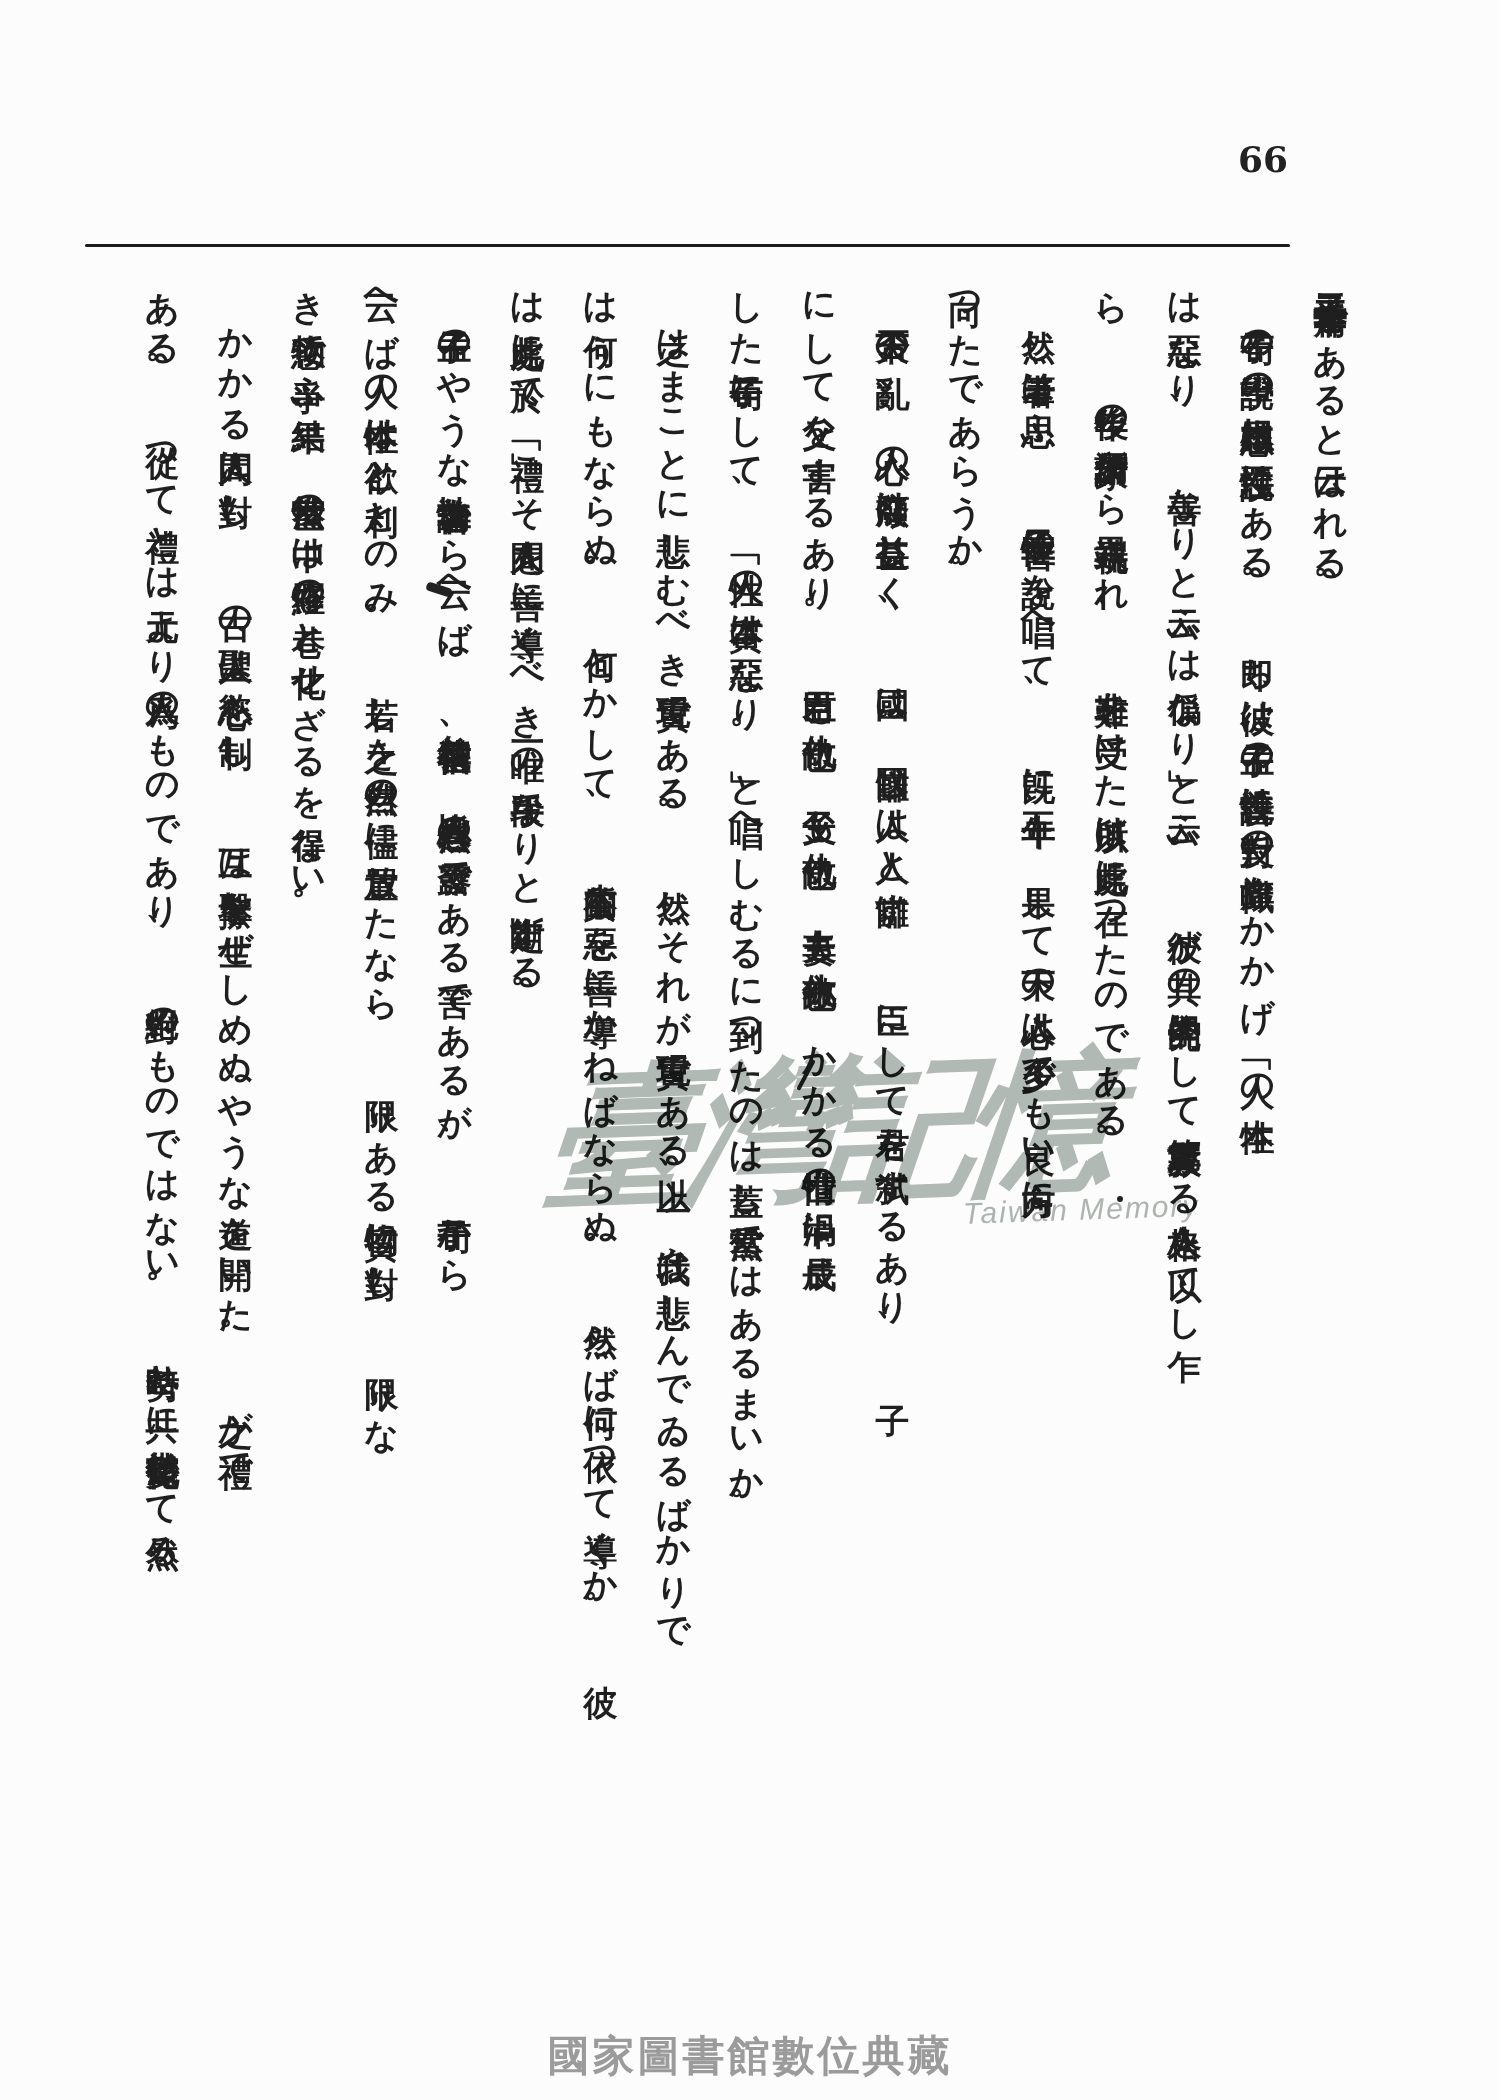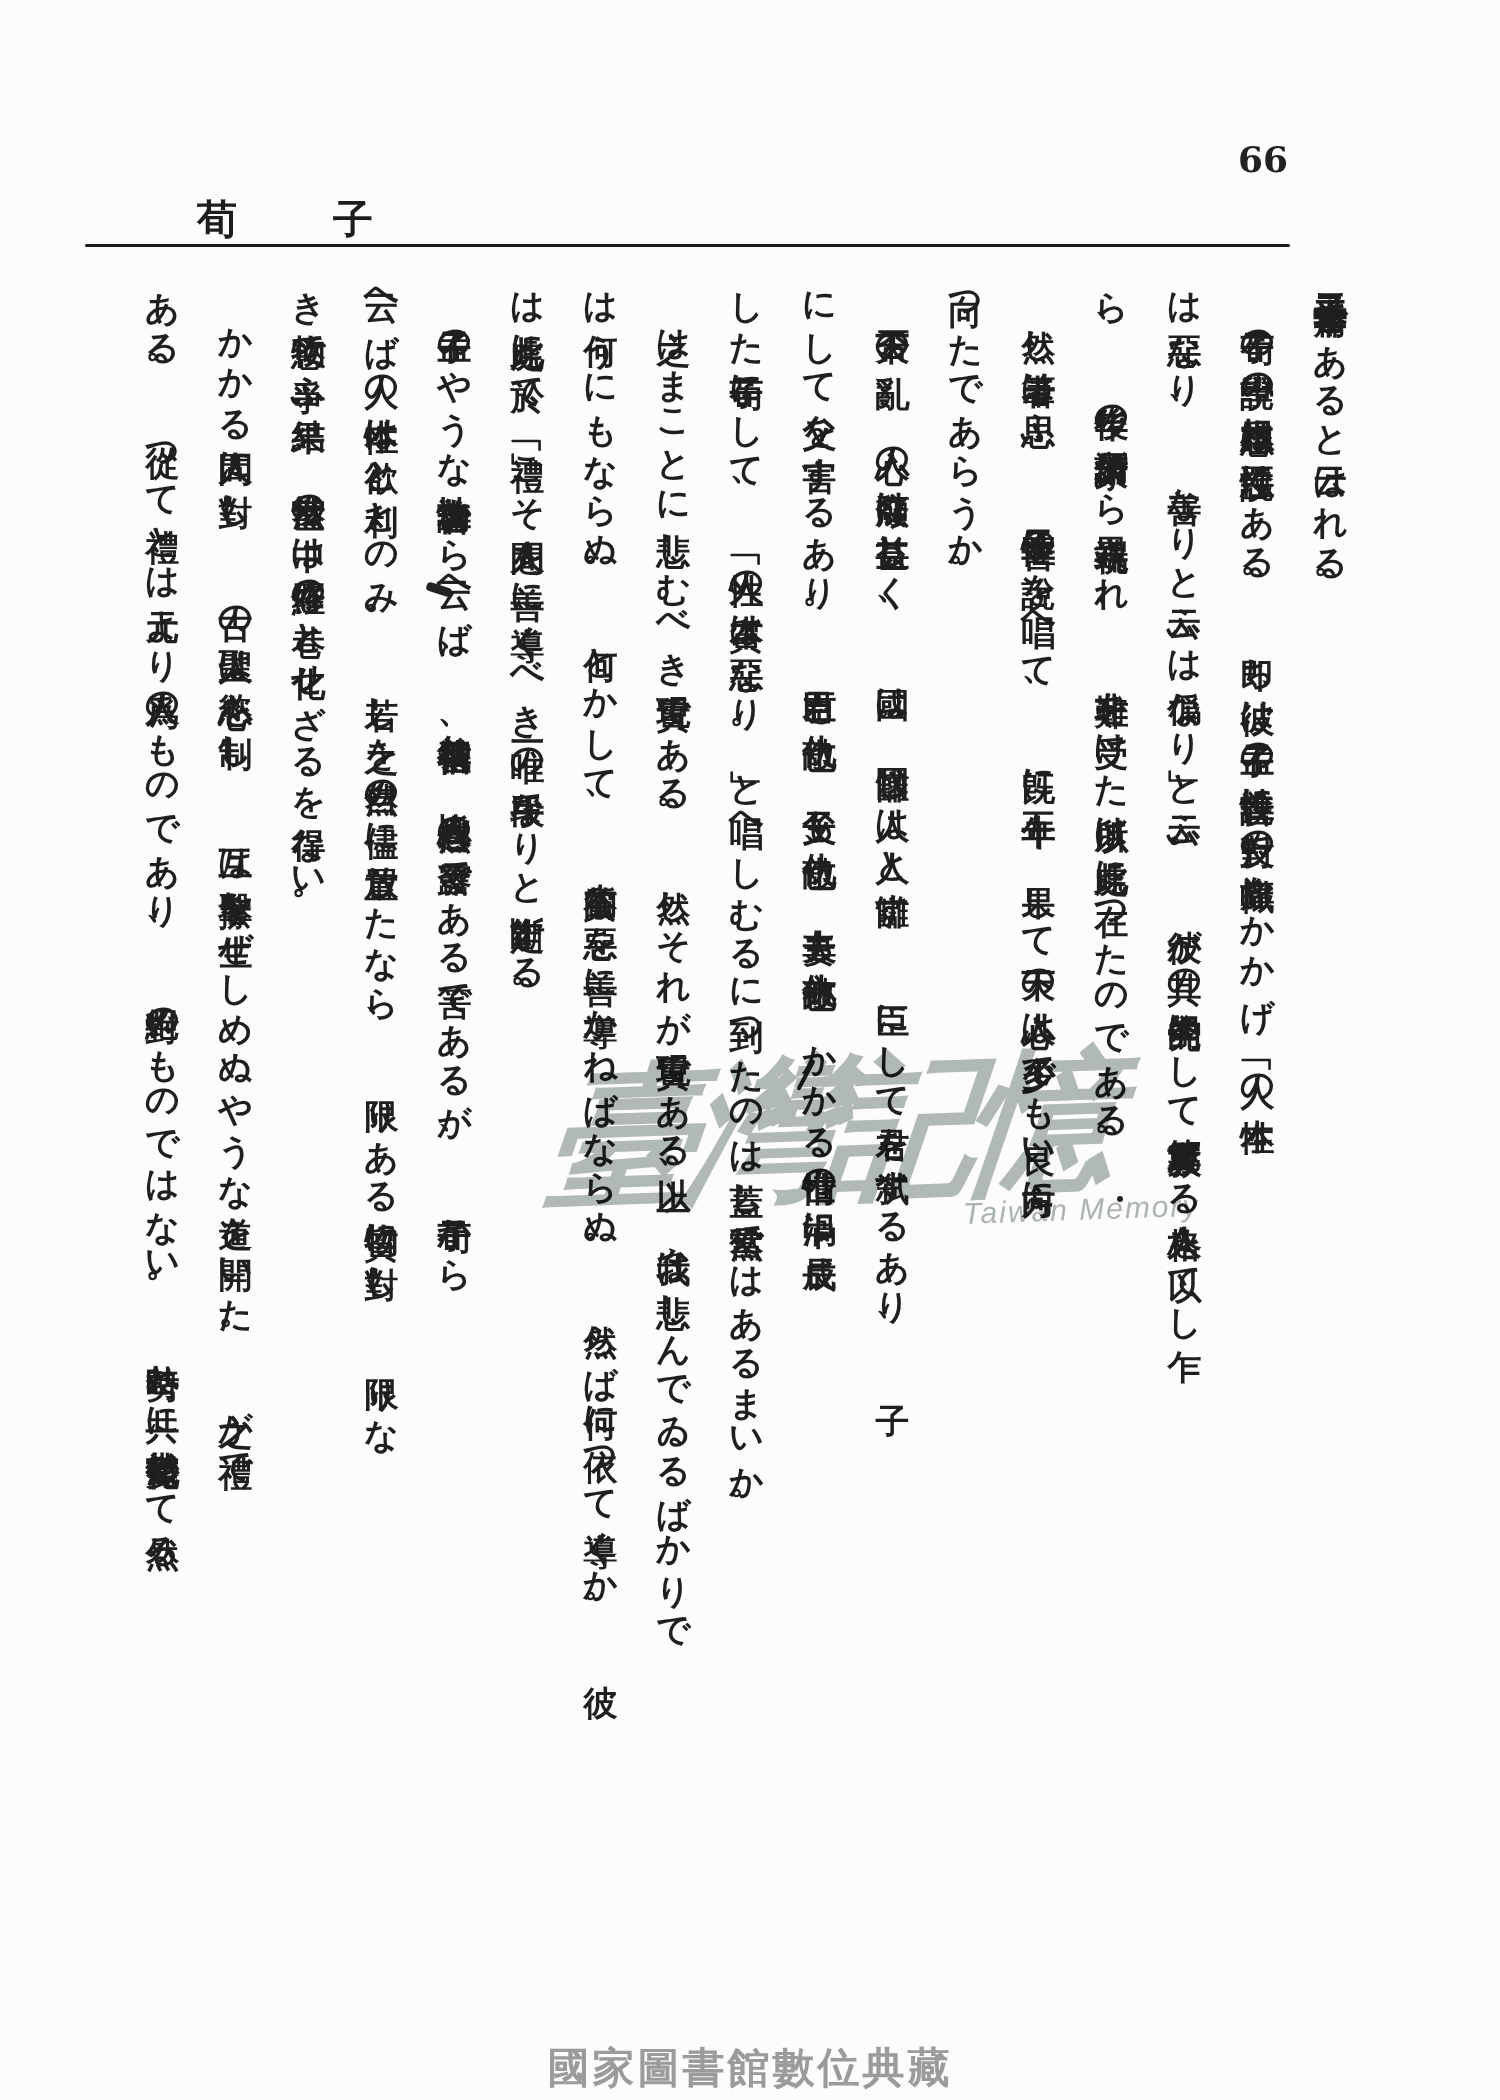--- a/index.html
+++ b/index.html
@@ -55,34 +55,33 @@
     margin-top:-30px;margin-left:412px;
     font-size:30px;font-style:italic;letter-spacing:2px;
     color:#9aa49e;white-space:nowrap;
     font-family:"Liberation Sans","DejaVu Sans",sans-serif;
   }
   
   .footer-stamp{
     position:absolute;top:2028px;left:50%;transform:translateX(-50%);
     font-size:42px;letter-spacing:3px;color:#9b9b9b;font-weight:600;
     font-family:"DejaVu Sans","Liberation Sans",sans-serif;
-    white-space:nowrap;z-index:2;margin-top:12px;
+    white-space:nowrap;z-index:2;
   }
   
   .speck{position:absolute;background:#222;z-index:4;}
   .speck1{top:585px;left:426px;width:26px;height:9px;border-radius:4px;transform:rotate(18deg);}
   .speck2{top:1058px;left:804px;width:4px;height:34px;border-radius:2px;transform:rotate(28deg);}
   .speck3{top:1196px;left:1117px;width:6px;height:6px;border-radius:50%;}
 </style>
 </head>
 <body>
 
 <div class="page">
 
-  <div class="running-head">荀子</div>
   <div class="page-number">66</div>
   <div class="rule"></div>
 
   <div class="body-text">
     <div class="col">子二十卷三十二篇であると云はれる。</div>
     <div class="col ind">荀子の學說の根本思想は性惡說にある。　即ち彼は孟子の性善說に反對の旗幟をかかげ　「人の本性</div>
     <div class="col">は惡なり、　善なりと云ふは僞なり」と云ふ。　彼が其の學究的にして篤實敦厚なる人格を以てし乍</div>
     <div class="col">ら、　後年の所謂儒家から異端視され、　非難を受けた所以は此處に在つたのである。</div>
     <div class="col ind">然し筆者は思ふ。　孟子性善の說を唱へて、　旣に五十年、　果して天下の人心は多少でも良い方向に</div>
     <div class="col">向つたであらうか。</div>

